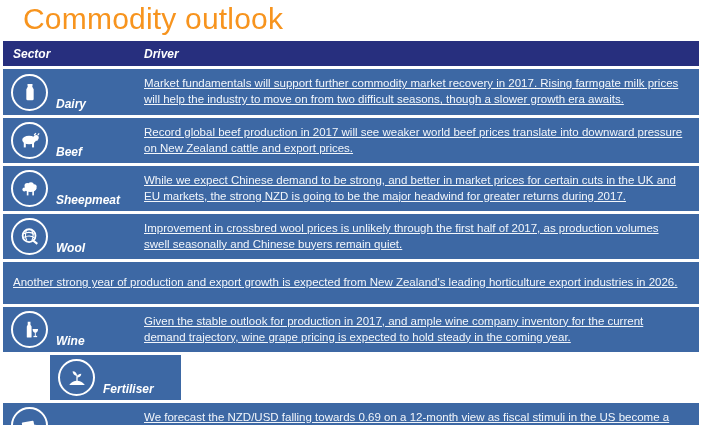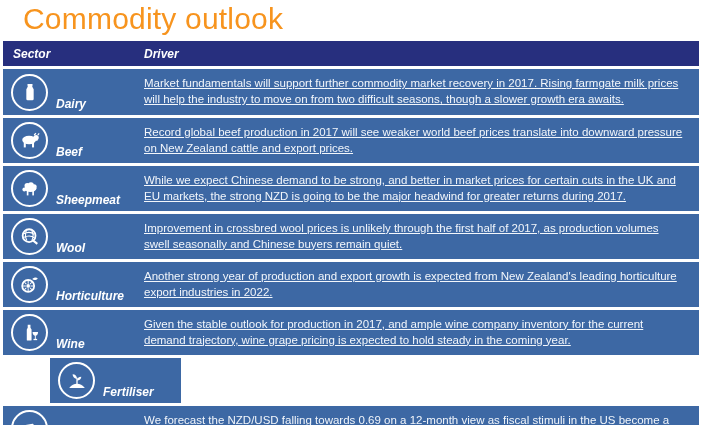--- a/index.html
+++ b/index.html
@@ -137,32 +137,21 @@
               <path d="M5 8.5c4-2 8.5-2 11.5.5M4.8 12.5c4-2 9-2 12 .5M8 4.8c-1 3-1 8 .5 11M14 4.8c1.5 3 1.5 8 0 11.2" stroke="#fff" stroke-width="1.2" fill="none"></path>
               <path d="M15.5 16l4.5 3.5" stroke="#fff" stroke-width="2.2" fill="none"></path>
             </svg>
         </span>
         <span class="sector-label">Wool</span>
       </div>
       <div class="data-cell driver-col driver-cell">Improvement in crossbred wool prices is unlikely through the first half of 2017, as production volumes swell seasonally and Chinese buyers remain quiet.</div>
     </div>
 
     <div class="t-row r-hort">
-      <div class="data-cell sector-col sector-cell">
-        <span class="icon-circle">
-          <svg viewBox="0 0 24 24">
-              <circle cx="10" cy="13" r="6.5" fill="none" stroke="#fff" stroke-width="2"></circle>
-              <circle cx="10" cy="13" r="2" fill="#fff"></circle>
-              <path d="M10 7.5v3M10 15.5v3M4.5 13h3M12.5 13h3M6 9l2 2M12 15l2 2M14 9l-2 2M8 15l-2 2" stroke="#fff" stroke-width="1.1" fill="none"></path>
-              <path d="M14.5 5.5c1.8-2 4.8-2.2 6-.6-1.6 2-4.6 2.3-6 .6z" fill="#fff"></path>
-            </svg>
-        </span>
-        <span class="sector-label">Horticulture</span>
-      </div>
-      <div class="data-cell driver-col driver-cell">Another strong year of production and export growth is expected from New Zealand's leading horticulture export industries in 2022.</div>
+      <div class="data-cell driver-col driver-cell">Another strong year of production and export growth is expected from New Zealand's leading horticulture export industries in 2026.</div>
     </div>
 
     <div class="t-row r-wine">
       <div class="data-cell sector-col sector-cell">
         <span class="icon-circle">
           <svg viewBox="0 0 24 24">
               <path d="M9.5 3h3v3.2l1.2 2V19.5a.8.8 0 0 1-.8.8H9.3a.8.8 0 0 1-.8-.8V8.2l1-2z" fill="#fff"></path>
               <path d="M14.8 11h6c0 2.6-1.2 4.2-3 4.2s-3-1.6-3-4.2z" fill="#fff"></path>
               <rect x="17.3" y="15" width="1" height="3.6" fill="#fff"></rect>
               <rect x="15.8" y="18.4" width="4" height="1.4" fill="#fff"></rect>

